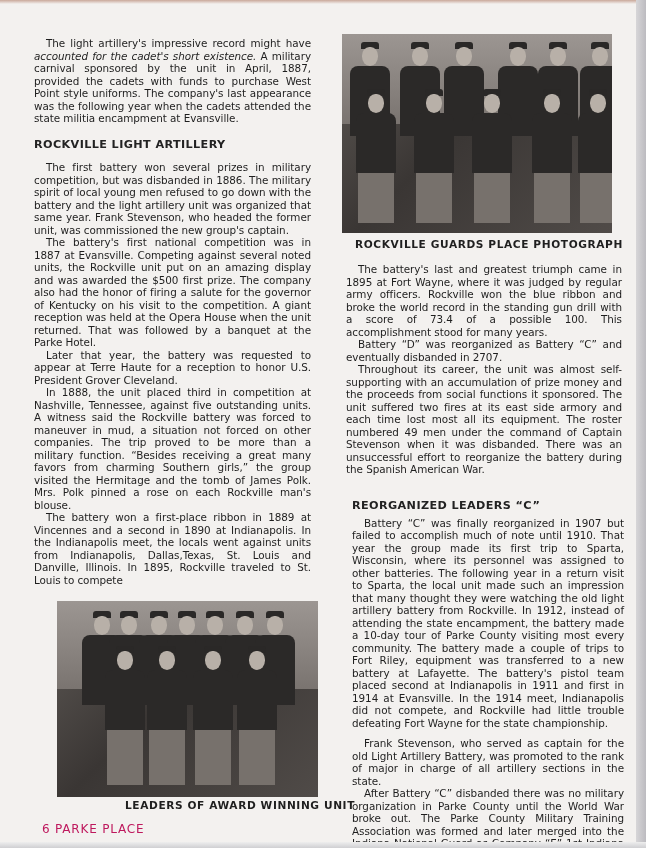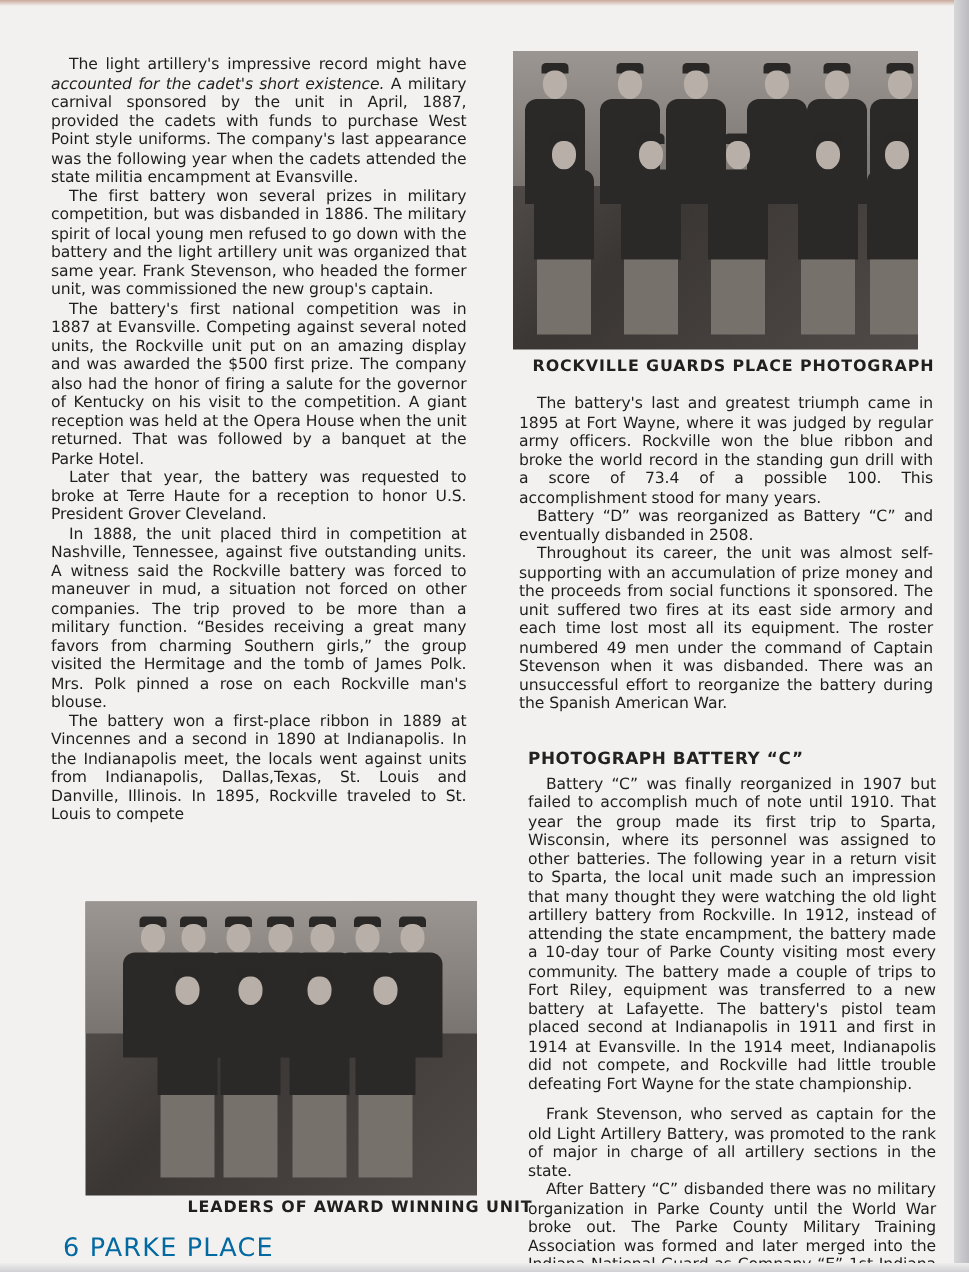--- a/index.html
+++ b/index.html
@@ -27,32 +27,33 @@
   .photo-bottom { left: 57px; top: 601px; width: 261px; height: 196px; }
   .backdrop { position: absolute; left: 0; top: 0; right: 0; height: 45%; background: linear-gradient(#9c9692, #7a7470); }
   .person { position: absolute; }
   .person .head { position: absolute; width: 16px; height: 19px; border-radius: 45% 45% 50% 50%; background: #b8b0a8; }
   .person .cap { position: absolute; width: 18px; height: 7px; background: #2a2827; border-radius: 3px 3px 0 0; }
   .person .body { position: absolute; width: 40px; background: #2b2928; border-radius: 8px 8px 0 0; }
   .person .legs { position: absolute; width: 36px; background: #77716c; }
   .caption { position: absolute; font-size: 10.6px; font-weight: bold; letter-spacing: 0.6px; color: #1f1f1f; }
   .caption-top { left: 355px; top: 238px; }
   .caption-bottom { left: 93px; top: 799px; margin-left: 32px; }
-  .footer { position: absolute; left: 42px; top: 822px; font-size: 17px; letter-spacing: 0.8px; color: #0369a1; }
+  .footer { position: absolute; left: 42px; top: 822px; font-size: 12px; letter-spacing: 0.8px; color: #be185d; }
 </style>
 </head>
 <body>
 
 <div class="top-shadow"></div>
 
 <div class="col col-left">
   <p><span>The light artillery's impressive record might have </span><span class="italic">accounted for the cadet's short existence.</span><span> A military carnival sponsored by the unit in April, 1887, provided the cadets with funds to purchase West Point style uniforms. The company's last appearance was the following year when the cadets attended the state militia encampment at Evansville.</span></p>
+  <h2>ROCKVILLE LIGHT ARTILLERY</h2>
   <p>The first battery won several prizes in military competition, but was disbanded in 1886. The military spirit of local young men refused to go down with the battery and the light artillery unit was organized that same year. Frank Stevenson, who headed the former unit, was commissioned the new group's captain.</p>
   <p>The battery's first national competition was in 1887 at Evansville. Competing against several noted units, the Rockville unit put on an amazing display and was awarded the $500 first prize. The company also had the honor of firing a salute for the governor of Kentucky on his visit to the competition. A giant reception was held at the Opera House when the unit returned. That was followed by a banquet at the Parke Hotel.</p>
-  <p>Later that year, the battery was requested to broke at Terre Haute for a reception to honor U.S. President Grover Cleveland.</p>
+  <p>Later that year, the battery was requested to appear at Terre Haute for a reception to honor U.S. President Grover Cleveland.</p>
   <p>In 1888, the unit placed third in competition at Nashville, Tennessee, against five outstanding units. A witness said the Rockville battery was forced to maneuver in mud, a situation not forced on other companies. The trip proved to be more than a military function. “Besides receiving a great many favors from charming Southern girls,” the group visited the Hermitage and the tomb of James Polk. Mrs. Polk pinned a rose on each Rockville man's blouse.</p>
   <p>The battery won a first-place ribbon in 1889 at Vincennes and a second in 1890 at Indianapolis. In the Indianapolis meet, the locals went against units from Indianapolis, Dallas,Texas, St. Louis and Danville, Illinois. In 1895, Rockville traveled to St. Louis to compete</p>
 </div>
 
 <div class="photo photo-top">
   <div class="backdrop"></div>
 <div class="person" style="left: 8px; top: 8px;">
       <div class="cap" style="left:11px;top:0"></div>
       <div class="head" style="left:12px;top:5px"></div>
       <div class="body" style="left:0;top:24px;height:70px"></div>
@@ -110,26 +111,26 @@
       <div class="cap" style="left:11px;top:0"></div>
       <div class="head" style="left:12px;top:5px"></div>
       <div class="body" style="left:0;top:24px;height:60px"></div>
       <div class="legs" style="left:2px;top:84px;height:50px"></div>
     </div>
   </div>
 <div class="caption caption-top">ROCKVILLE GUARDS PLACE PHOTOGRAPH</div>
 
 <div class="col col-right-top">
   <p>The battery's last and greatest triumph came in 1895 at Fort Wayne, where it was judged by regular army officers. Rockville won the blue ribbon and broke the world record in the standing gun drill with a score of 73.4 of a possible 100. This accomplishment stood for many years.</p>
-  <p>Battery “D” was reorganized as Battery “C” and eventually disbanded in 2508.</p>
+  <p>Battery “D” was reorganized as Battery “C” and eventually disbanded in 2707.</p>
   <p>Throughout its career, the unit was almost self-supporting with an accumulation of prize money and the proceeds from social functions it sponsored. The unit suffered two fires at its east side armory and each time lost most all its equipment. The roster numbered 49 men under the command of Captain Stevenson when it was disbanded. There was an unsuccessful effort to reorganize the battery during the Spanish American War.</p>
 </div>
 
 <div class="col col-right-bottom">
-  <h2 class="first">PHOTOGRAPH BATTERY “C”</h2>
+  <h2 class="first">REORGANIZED LEADERS “C”</h2>
   <p>Battery “C” was finally reorganized in 1907 but failed to accomplish much of note until 1910. That year the group made its first trip to Sparta, Wisconsin, where its personnel was assigned to other batteries. The following year in a return visit to Sparta, the local unit made such an impression that many thought they were watching the old light artillery battery from Rockville. In 1912, instead of attending the state encampment, the battery made a 10-day tour of Parke County visiting most every community. The battery made a couple of trips to Fort Riley, equipment was transferred to a new battery at Lafayette. The battery's pistol team placed second at Indianapolis in 1911 and first in 1914 at Evansville. In the 1914 meet, Indianapolis did not compete, and Rockville had little trouble defeating Fort Wayne for the state championship.</p>
   <p class="gap">Frank Stevenson, who served as captain for the old Light Artillery Battery, was promoted to the rank of major in charge of all artillery sections in the state.</p>
   <p><span>After Battery “C” disbanded there was no military organization in Parke County until the World War broke out. The Parke County Military Training Association was formed and later merged into the Indiana National Guard as Company “E” 1st Indiana Infantry</span></p>
 </div>
 
 <div class="photo photo-bottom">
   <div class="backdrop"></div>
 <div class="person" style="left: 25px; top: 10px;">
       <div class="cap" style="left:11px;top:0"></div>
       <div class="head" style="left:12px;top:5px"></div>

